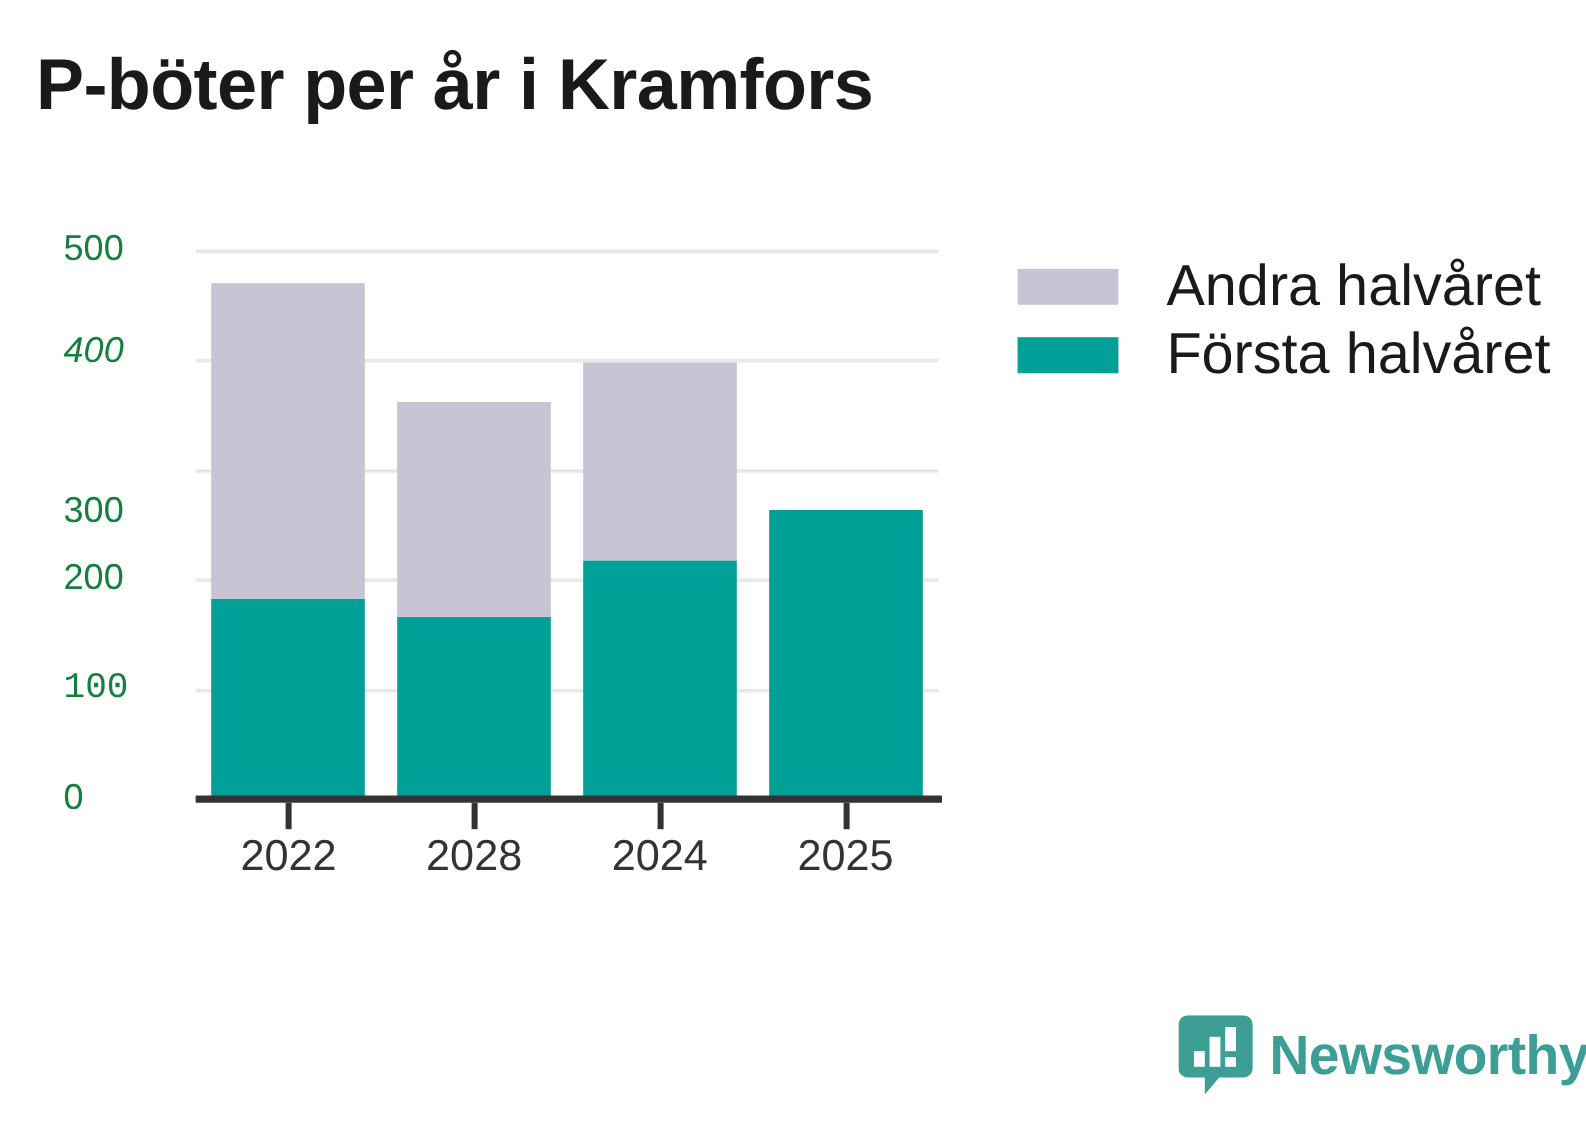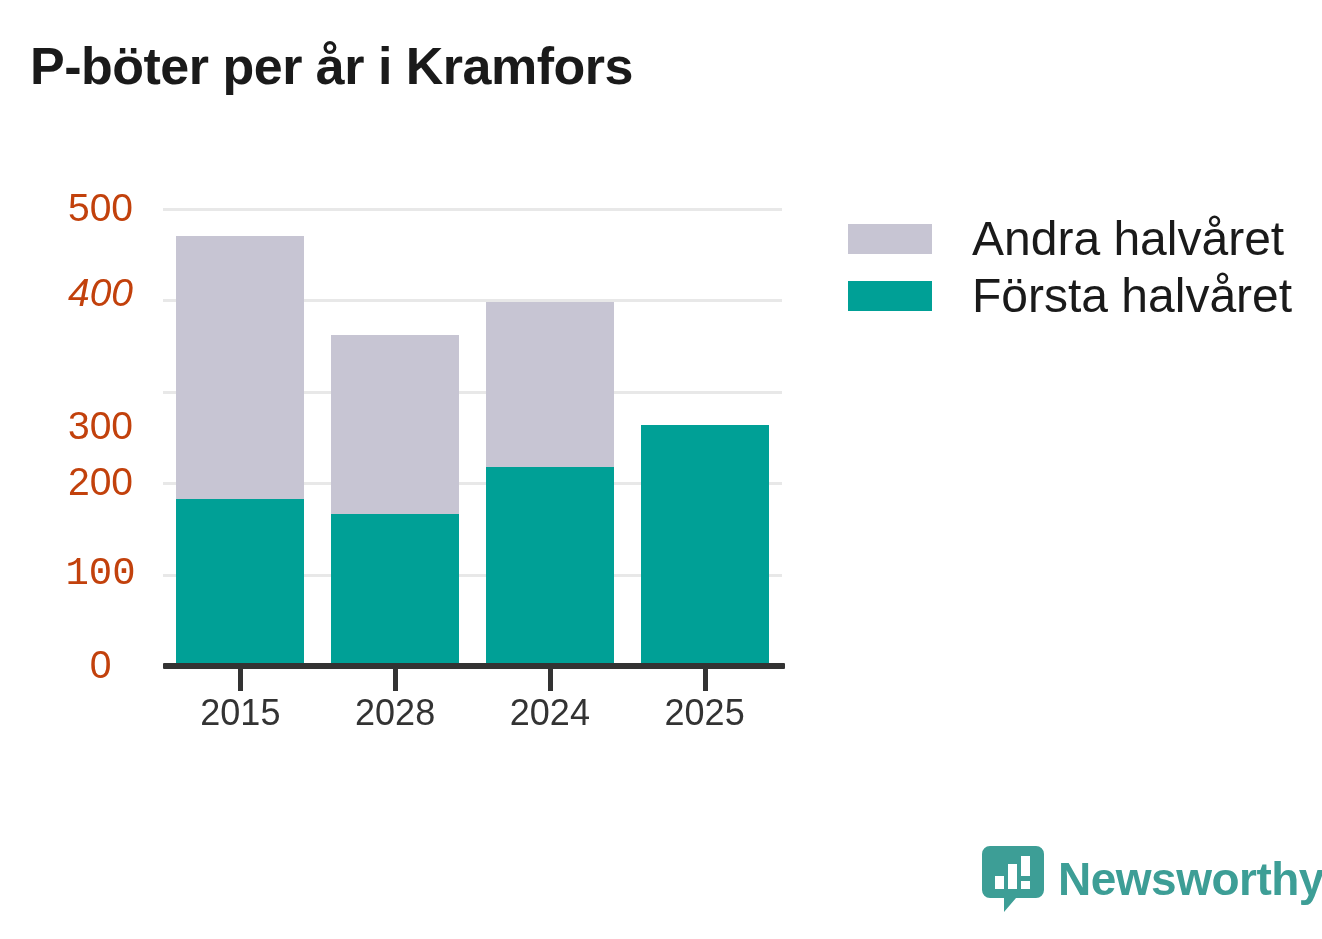--- a/index.html
+++ b/index.html
@@ -14,21 +14,21 @@
     color: #222222;
     overflow: hidden;
     position: relative;
   }
 
   
   #chart-title {
     position: absolute;
     left: 30px;
     top: 36px;
-    font-size: 52px;
+    font-size: 60px;
     font-weight: bold;
     letter-spacing: -0.5px;
     color: #1a1a1a;
     white-space: nowrap;
   }
 
   
   
   #plot-area {
     position: absolute;
@@ -54,23 +54,23 @@
     height: 6px;
     background: #333333;
     border-radius: 1px;
   }
 
   
   .y-tick-label {
     position: absolute;
     right: 0;
     width: 95px;
-    text-align: center;
-    font-size: 39px;
-    color: #c2410c;
+    text-align: left;
+    font-size: 30px;
+    color: #15803d;
     transform: translateY(-50%);
   }
   #y-axis-labels {
     position: absolute;
     left: 0;
     top: 0;
     width: 148px;
     height: 939px;
   }
 
@@ -202,19 +202,19 @@
     <path d="M8 0 H54 A8 8 0 0 1 62 8 V44 A8 8 0 0 1 54 52 H34 L22 66 L22 52 H8 A8 8 0 0 1 0 44 V8 A8 8 0 0 1 8 0 Z" fill="#3d9e96"></path>
     <rect x="13" y="30" width="9" height="13" fill="#ffffff"></rect>
     <rect x="26" y="18" width="9" height="25" fill="#ffffff"></rect>
     <rect x="39" y="10" width="9" height="20" fill="#ffffff"></rect>
     <rect x="39" y="35" width="9" height="8" fill="#ffffff"></rect>
   </svg>
   <div id="logo-text">Newsworthy</div>
 </div>
 
 <div class="x-tick" style="left: 238.375px;"></div>
-<div class="x-tick-label" style="left: 155.375px;">2015</div>
+<div class="x-tick-label" style="left: 155.375px;">2022</div>
 <div class="x-tick" style="left: 393.125px;"></div>
 <div class="x-tick-label" style="left: 310.125px;">2028</div>
 <div class="x-tick" style="left: 547.875px;"></div>
 <div class="x-tick-label" style="left: 464.875px;">2024</div>
 <div class="x-tick" style="left: 702.625px;"></div>
 <div class="x-tick-label" style="left: 619.625px;">2025</div>
 
 </body></html>

